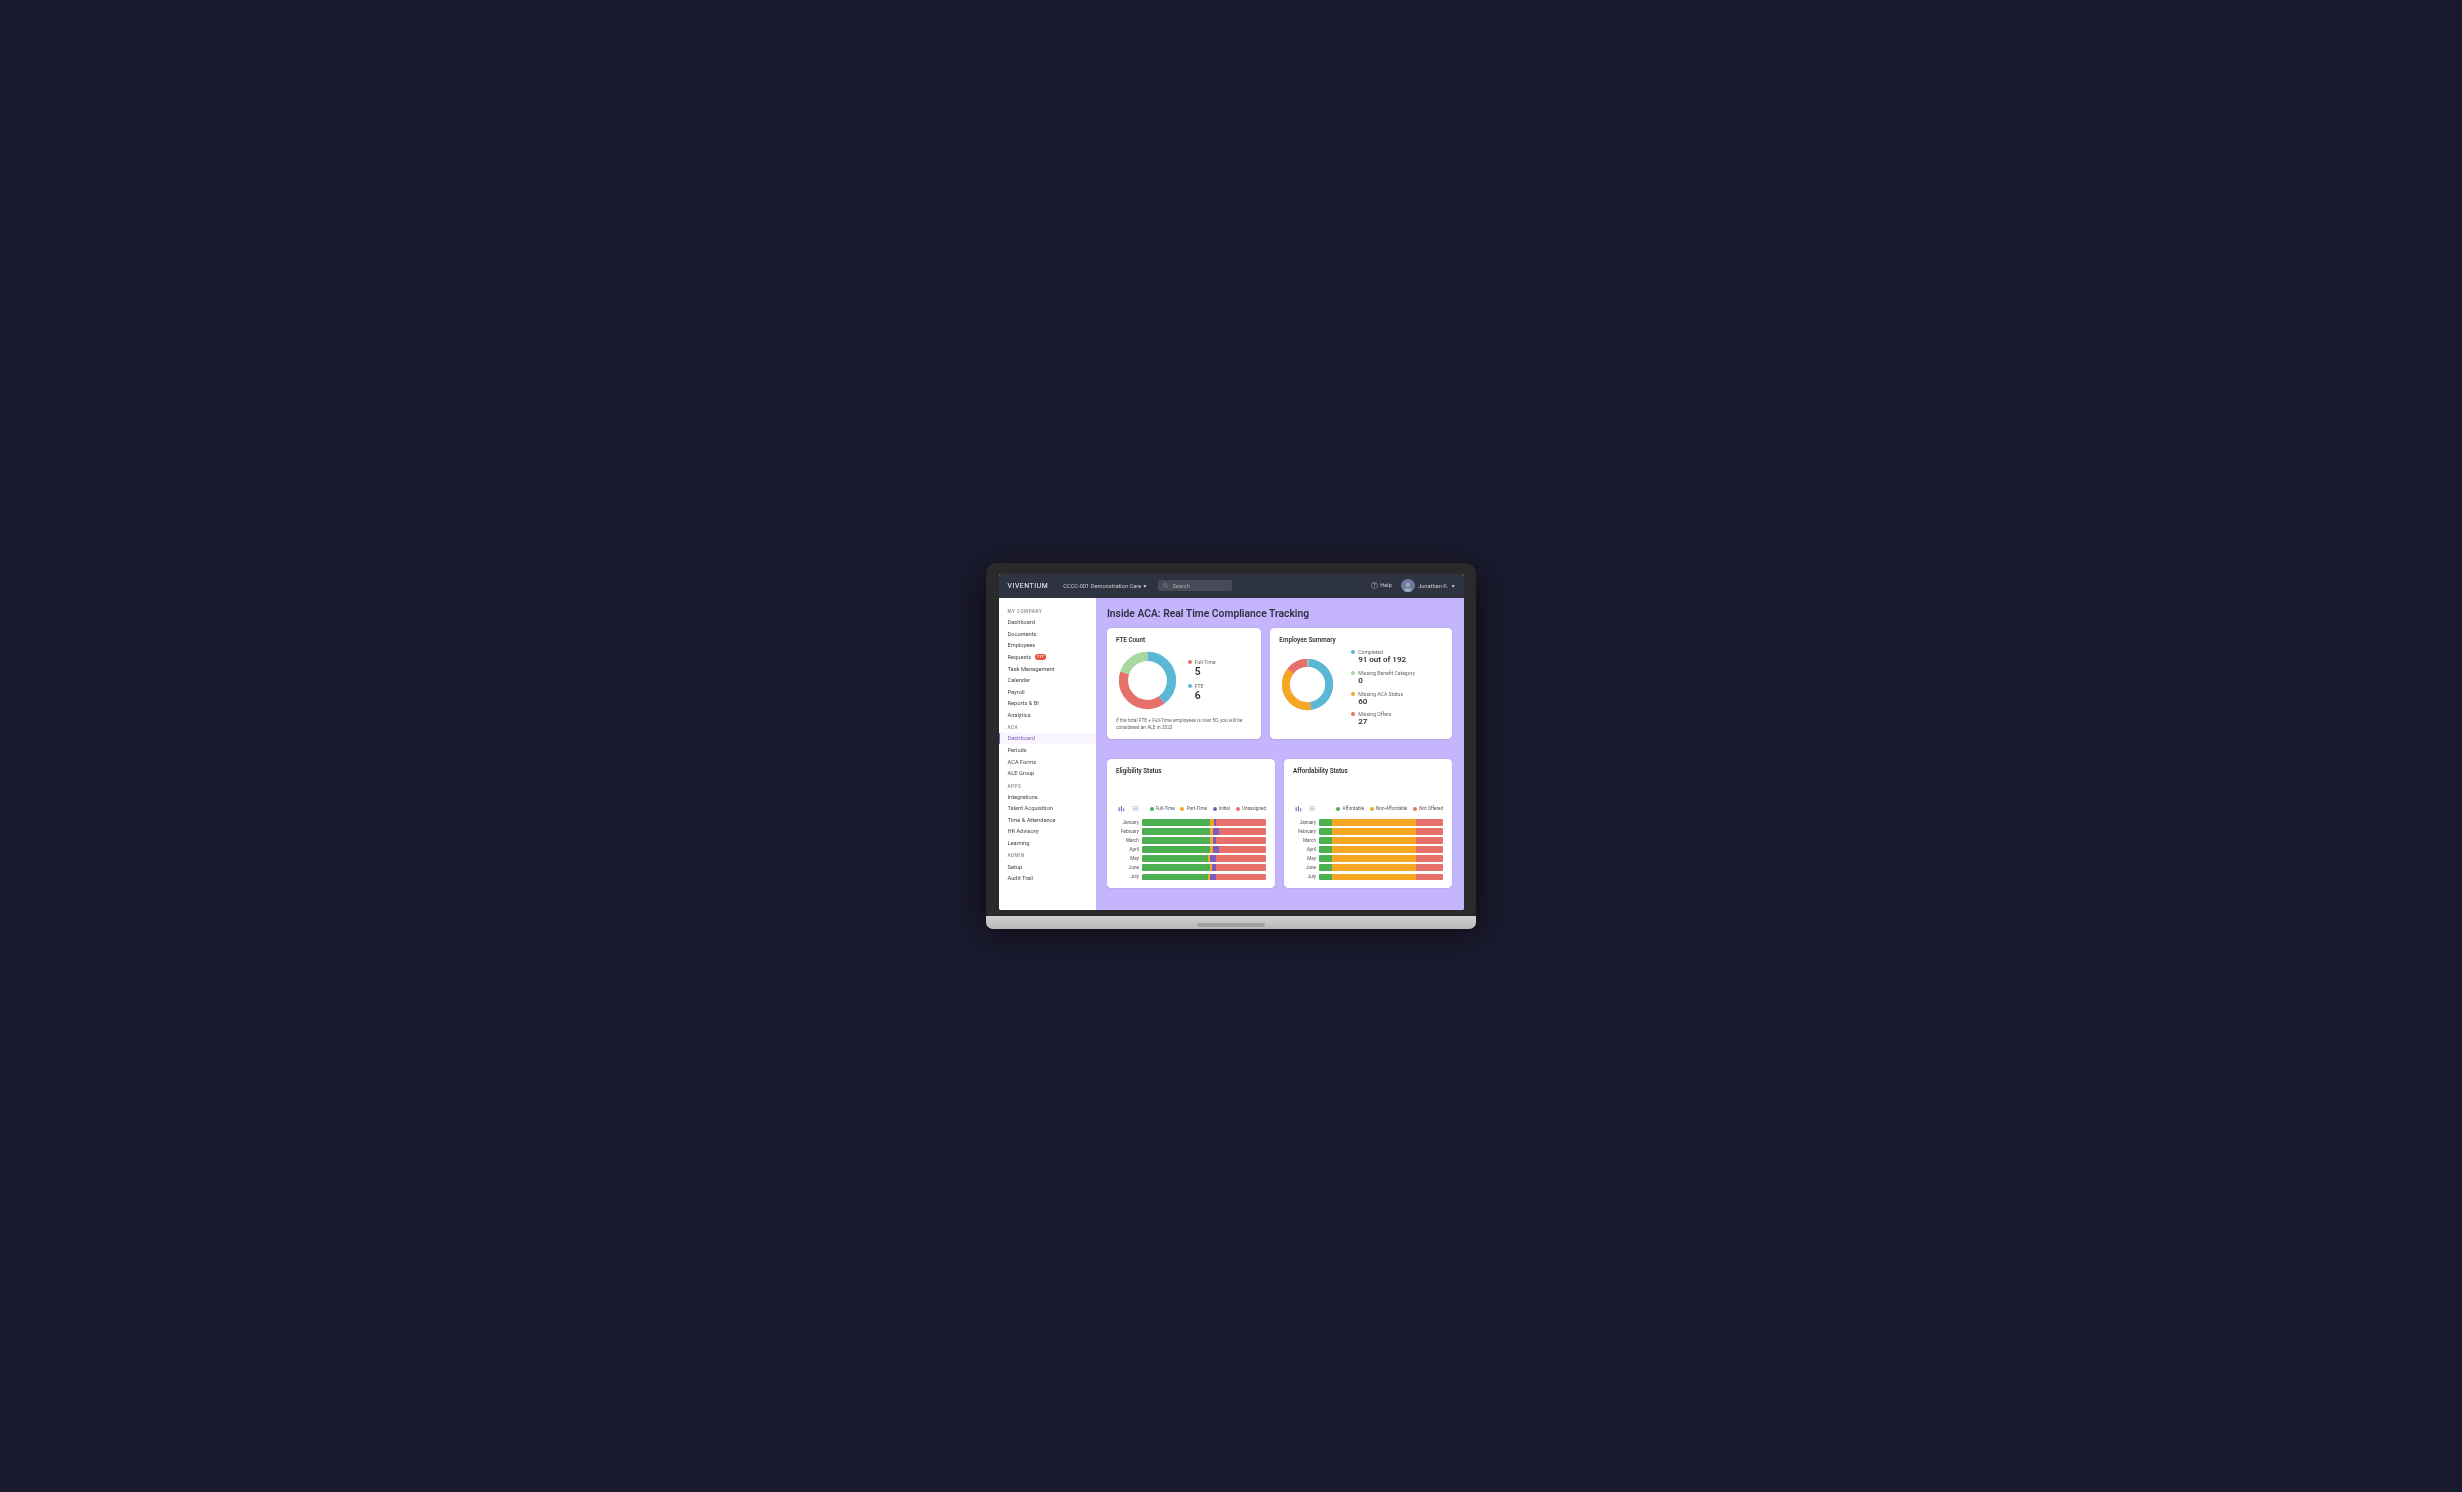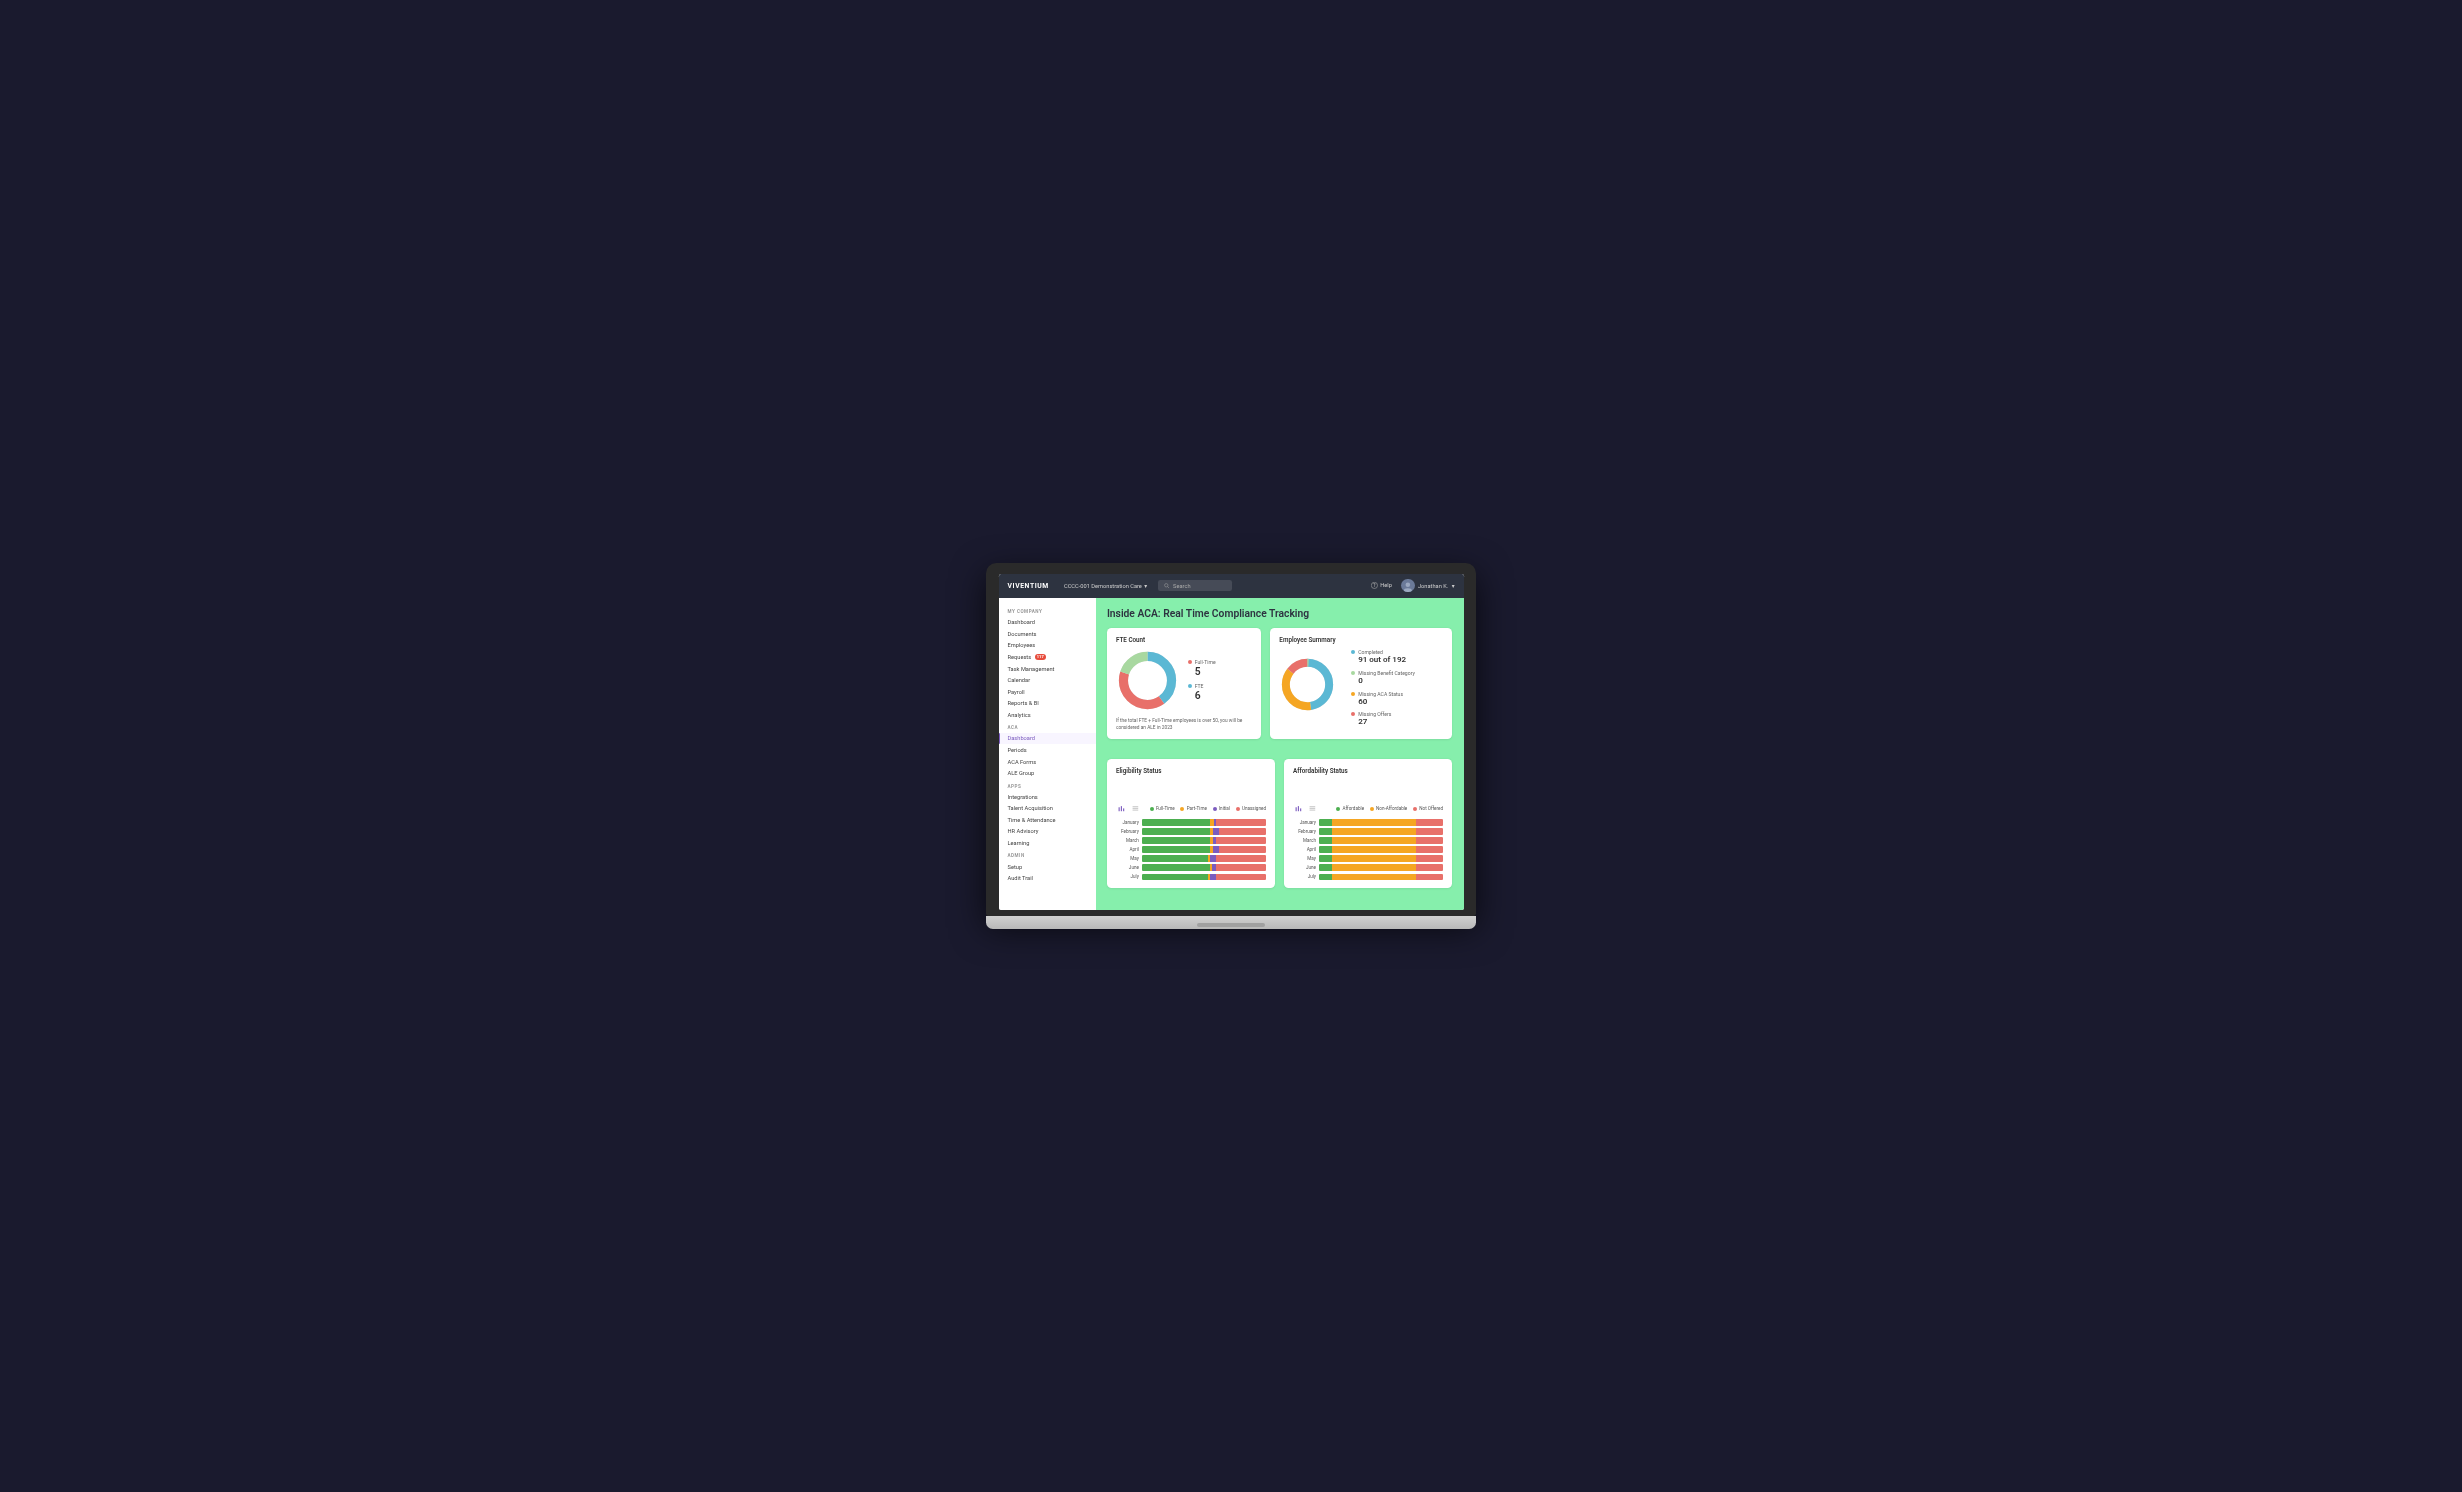--- a/index.html
+++ b/index.html
@@ -56,21 +56,21 @@
       background: #2d3340;
       display: flex;
       align-items: center;
       padding: 0 9px;
       height: 24px;
       flex-shrink: 0;
     }
 
     .logo {
       color: #fff;
-      font-weight: 700;
+      font-weight: 400;
       font-size: 6.8px;
       letter-spacing: 0.6px;
       margin-right: 15px;
       white-space: nowrap;
     }
 
     .company-selector {
       display: flex;
       align-items: center;
       color: #ccc;
@@ -188,21 +188,21 @@
       padding: 0.6px 2.3px;
       border-radius: 4.6px;
       margin-left: 3.4px;
     }
 
     
     .content {
       flex: 1;
       overflow-y: auto;
       padding: 9px 11.4px;
-      background: #86efac;
+      background: #c4b5fd;
     }
 
     .page-title {
       font-size: 10.3px;
       font-weight: 600;
       color: #2d3340;
       margin-bottom: 8px;
     }
 
     

